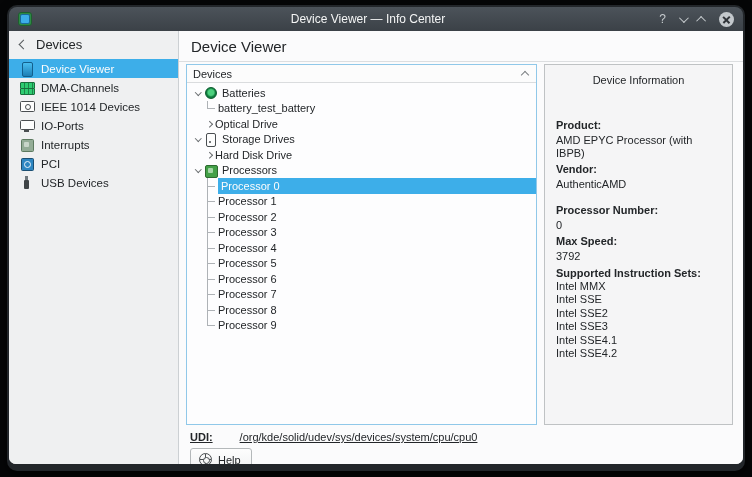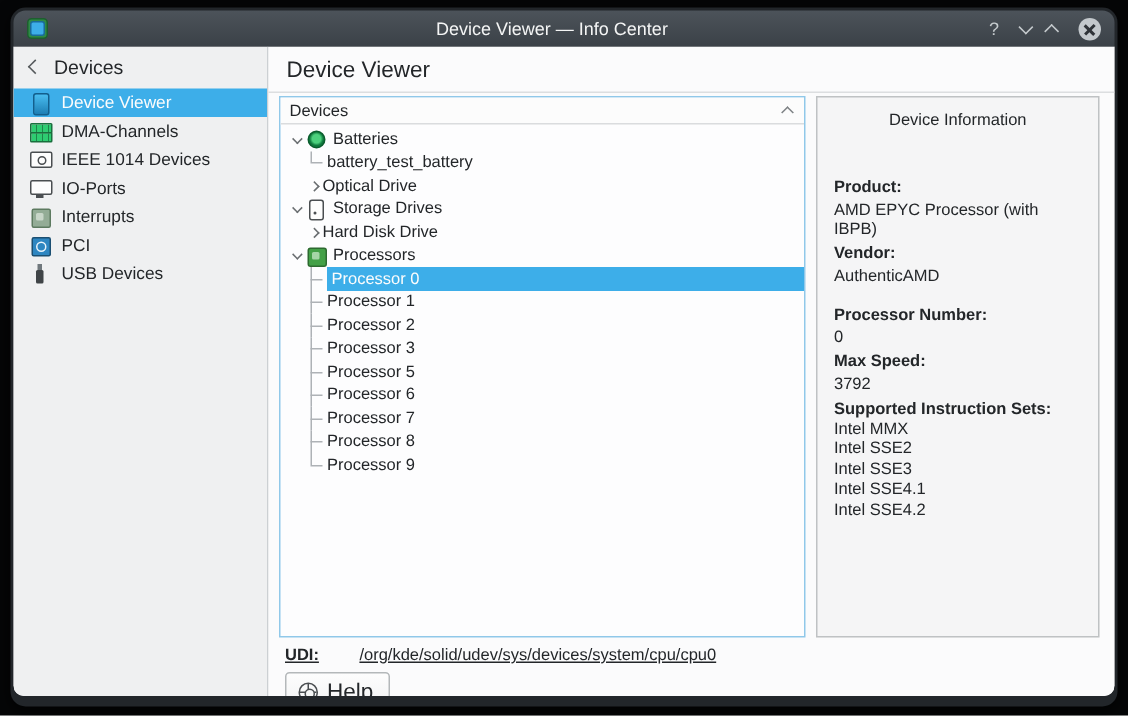--- a/index.html
+++ b/index.html
@@ -220,21 +220,21 @@
   .info-value { line-height:12.5px; margin:2px 0 3px; }
   .info-group + .info-group { margin-top:12px; }
   .info-group .info-value.tight { margin:0 0 1px; }
 
   
   .udi-row { padding:6px 12px 2px 11px; font-size:11px; display:flex; gap:27px; align-items:flex-end;text-decoration:underline; }
   .udi-label { font-weight:bold; }
   .help-row { padding:3px 11px; }
   .help-btn {
     display:inline-flex; align-items:center; gap:6px;
-    font-family:inherit; font-size:15px; color:#232629;
+    font-family:inherit; font-size:11px; color:#232629;
     padding:4px 10px 4px 8px;
     background:linear-gradient(#fdfdfd,#f1f2f3);
     border:1px solid #b4b8ba; border-radius:3px;
     cursor:pointer;
   }
   .help-icon {
     width:13px; height:13px; border-radius:50%;
     border:1.4px solid #4a4e51; position:relative;
     background:
       linear-gradient(#4a4e51,#4a4e51) center/100% 1.4px no-repeat,
@@ -355,20 +355,24 @@
     <span class="t-branch"></span>
                 <span class="t-label">Processor 1</span>
   </div>
               <div class="tree-row lvl1">
     <span class="t-branch"></span>
                 <span class="t-label">Processor 2</span>
   </div>
               <div class="tree-row lvl1">
     <span class="t-branch"></span>
                 <span class="t-label">Processor 3</span>
+  </div>
+              <div class="tree-row lvl1">
+    <span class="t-branch"></span>
+                <span class="t-label">Processor 4</span>
   </div>
               <div class="tree-row lvl1">
     <span class="t-branch"></span>
                 <span class="t-label">Processor 5</span>
   </div>
               <div class="tree-row lvl1">
     <span class="t-branch"></span>
                 <span class="t-label">Processor 6</span>
   </div>
               <div class="tree-row lvl1">
@@ -395,20 +399,21 @@
                 <div class="info-label">Vendor:</div>
                 <div class="info-value">AuthenticAMD</div>
               </div>
               <div class="info-group">
                 <div class="info-label">Processor Number:</div>
                 <div class="info-value">0</div>
                 <div class="info-label">Max Speed:</div>
                 <div class="info-value">3792</div>
                 <div class="info-label">Supported Instruction Sets:</div>
                 <div class="info-value tight">Intel MMX</div>
+                <div class="info-value tight">Intel SSE</div>
                 <div class="info-value tight">Intel SSE2</div>
                 <div class="info-value tight">Intel SSE3</div>
                 <div class="info-value tight">Intel SSE4.1</div>
                 <div class="info-value tight">Intel SSE4.2</div>
               </div>
             </div>
         </div>
 
       </div>
 

